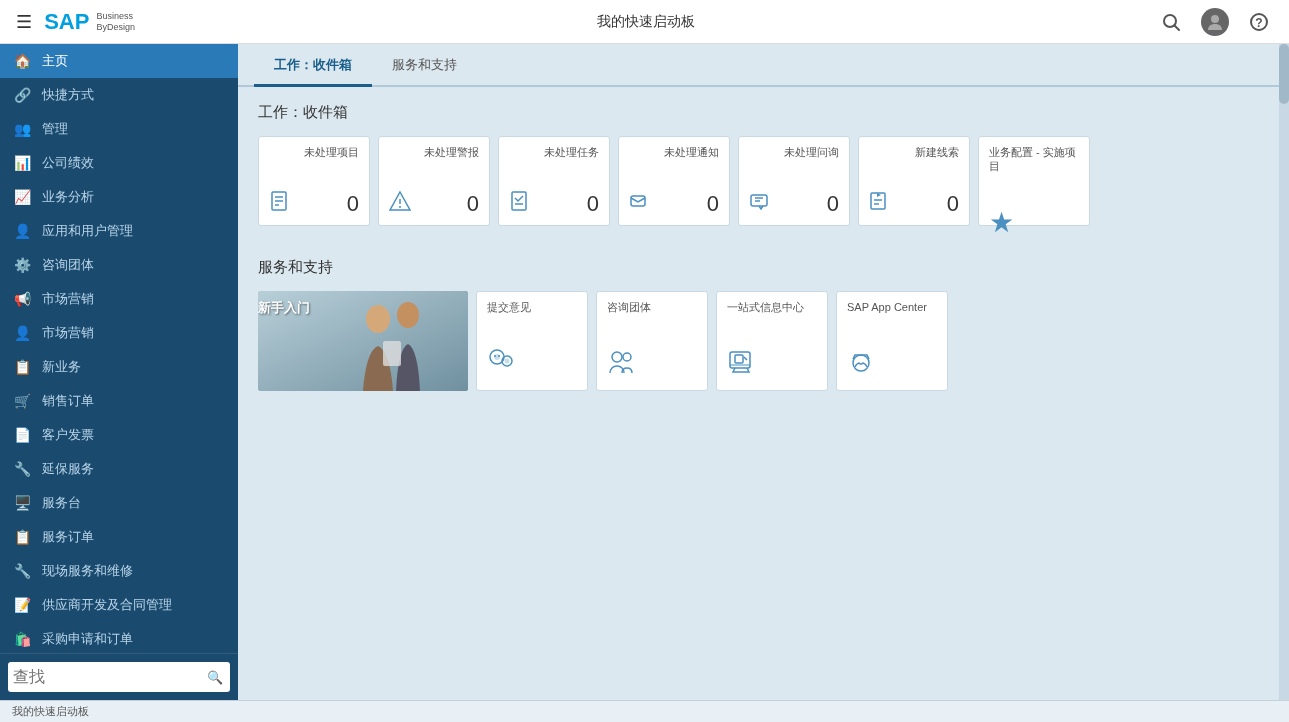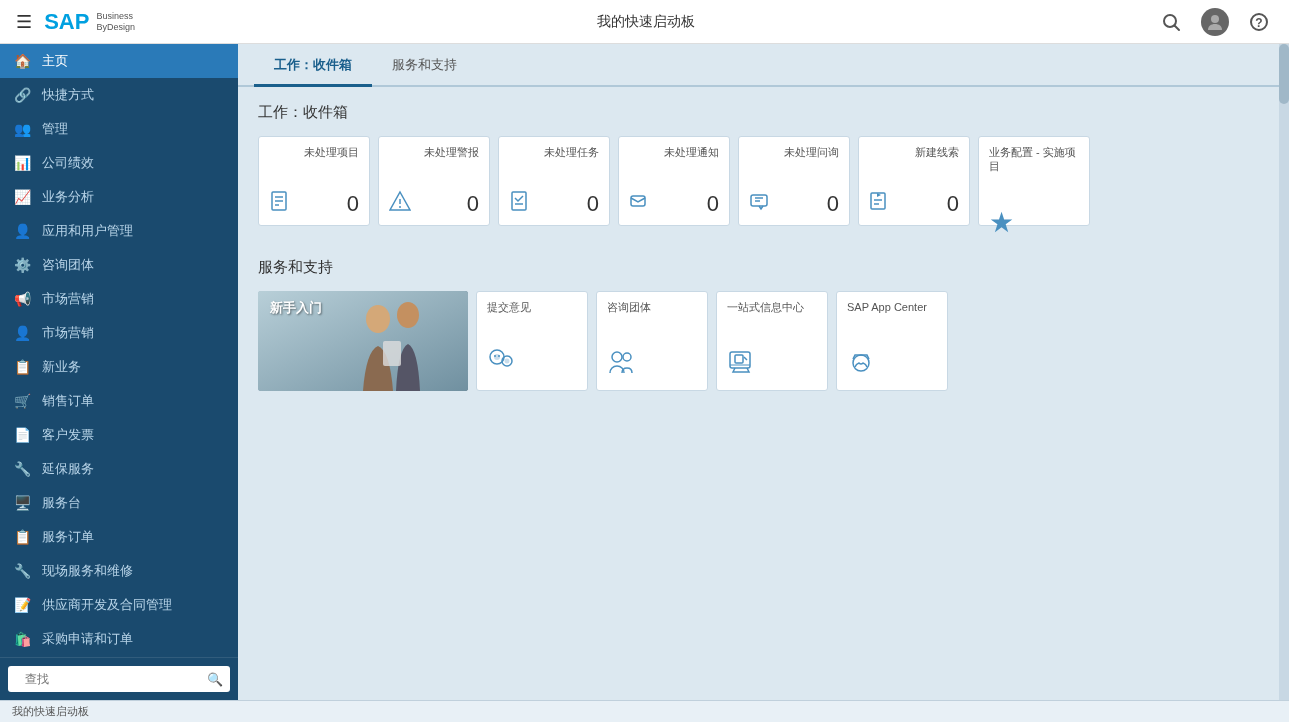--- a/index.html
+++ b/index.html
@@ -100,25 +100,25 @@
       font-size: 14px;
       flex-shrink: 0;
     }
     .sidebar-search {
       padding: 8px;
       background: #1a4a6e;
       border-top: 1px solid rgba(255,255,255,0.1);
     }
     .sidebar-search input {
       width: 100%;
-      padding: 5px 28px 5px 16px;
+      padding: 5px 28px 5px 4px;
       border: 1px solid rgba(255,255,255,0.3);
       border-radius: 3px;
       background: #fff;
-      font-size: 12px;
+      font-size: 16px;
       color: #be185d;
       outline: none;
     }
     .search-wrapper {
       position: relative;
     }
     .search-wrapper .search-icon-inner {
       position: absolute;
       right: 6px;
       top: 50%;
@@ -262,21 +262,21 @@
       height: 100px;
       background: #ccc;
       border-radius: 3px;
       overflow: hidden;
       cursor: pointer;
       position: relative;
     }
     .photo-card-overlay {
       position: absolute;
       top: 8px;
-      left: 12px;
+      left: 0;
       color: #fff;
       font-size: 13px;
       font-weight: bold;
       text-shadow: 1px 1px 2px rgba(0,0,0,0.5);
     }
     .photo-card-bg {
       width: 100%;
       height: 100%;
       background: linear-gradient(135deg, #a8c0cc 0%, #7090a0 50%, #506878 100%);
       display: flex;

